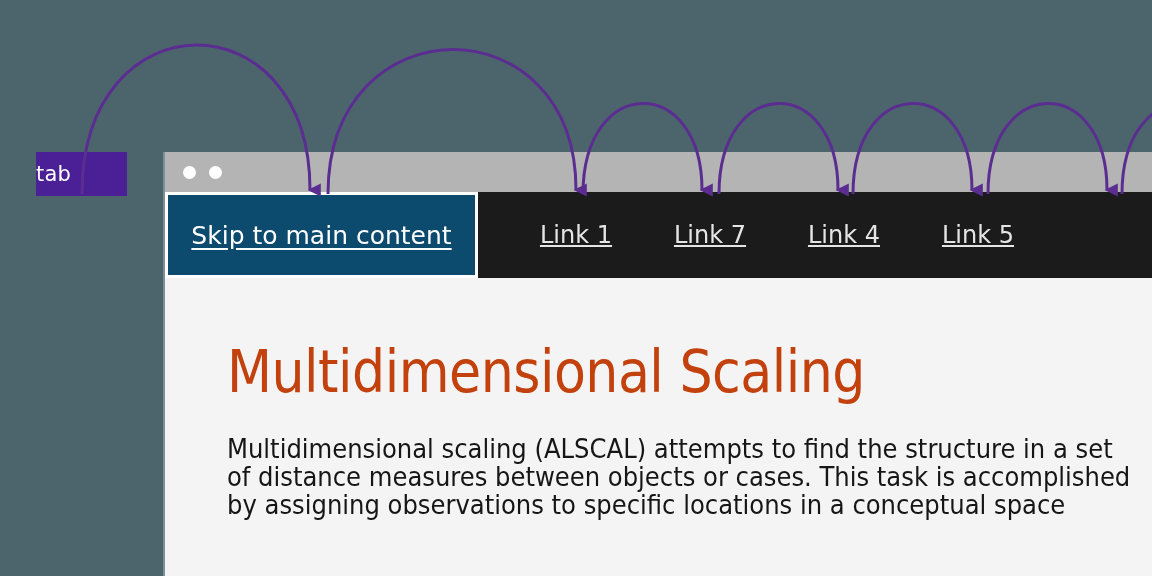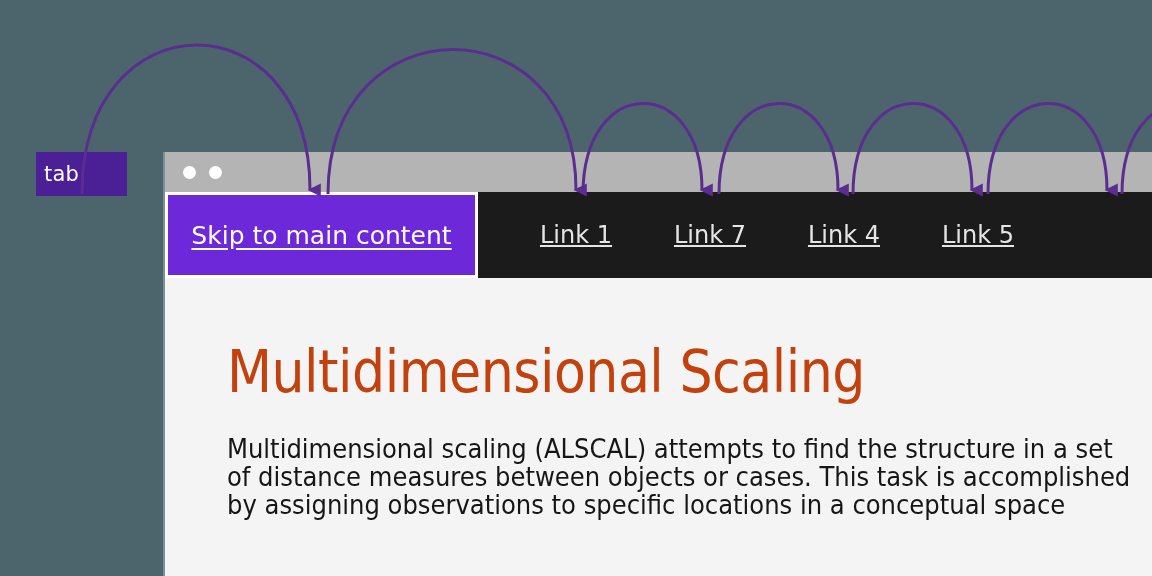--- a/index.html
+++ b/index.html
@@ -27,21 +27,20 @@
   #tab-badge {
     position: absolute;
     left: 36px;
     top: 152px;
     width: 91px;
     height: 44px;
     background: #4b1f96;
     color: #ffffff;
     font-size: 21px;
     line-height: 44px;
-    padding-left: 8px;
     box-sizing: border-box;
     letter-spacing: 0.2px;
   }
 
   
   #arcs {
     position: absolute;
     left: 0; top: 0;
     width: 1152px;
     height: 576px;
@@ -80,21 +79,21 @@
   #navbar {
     height: 86px;
     background: #1b1b1b;
     display: flex;
     align-items: stretch;
     position: relative;
   }
 
   #skip-link {
     width: 313px;
-    background: #6d28d9;
+    background: #0c4a6e;
     border: 3px solid #ffffff;
     box-sizing: border-box;
     display: flex;
     align-items: center;
     justify-content: center;
     color: #ffffff;
     font-size: 25px;
     text-decoration: underline;
     text-underline-offset: 4px;
     flex: 0 0 auto;

